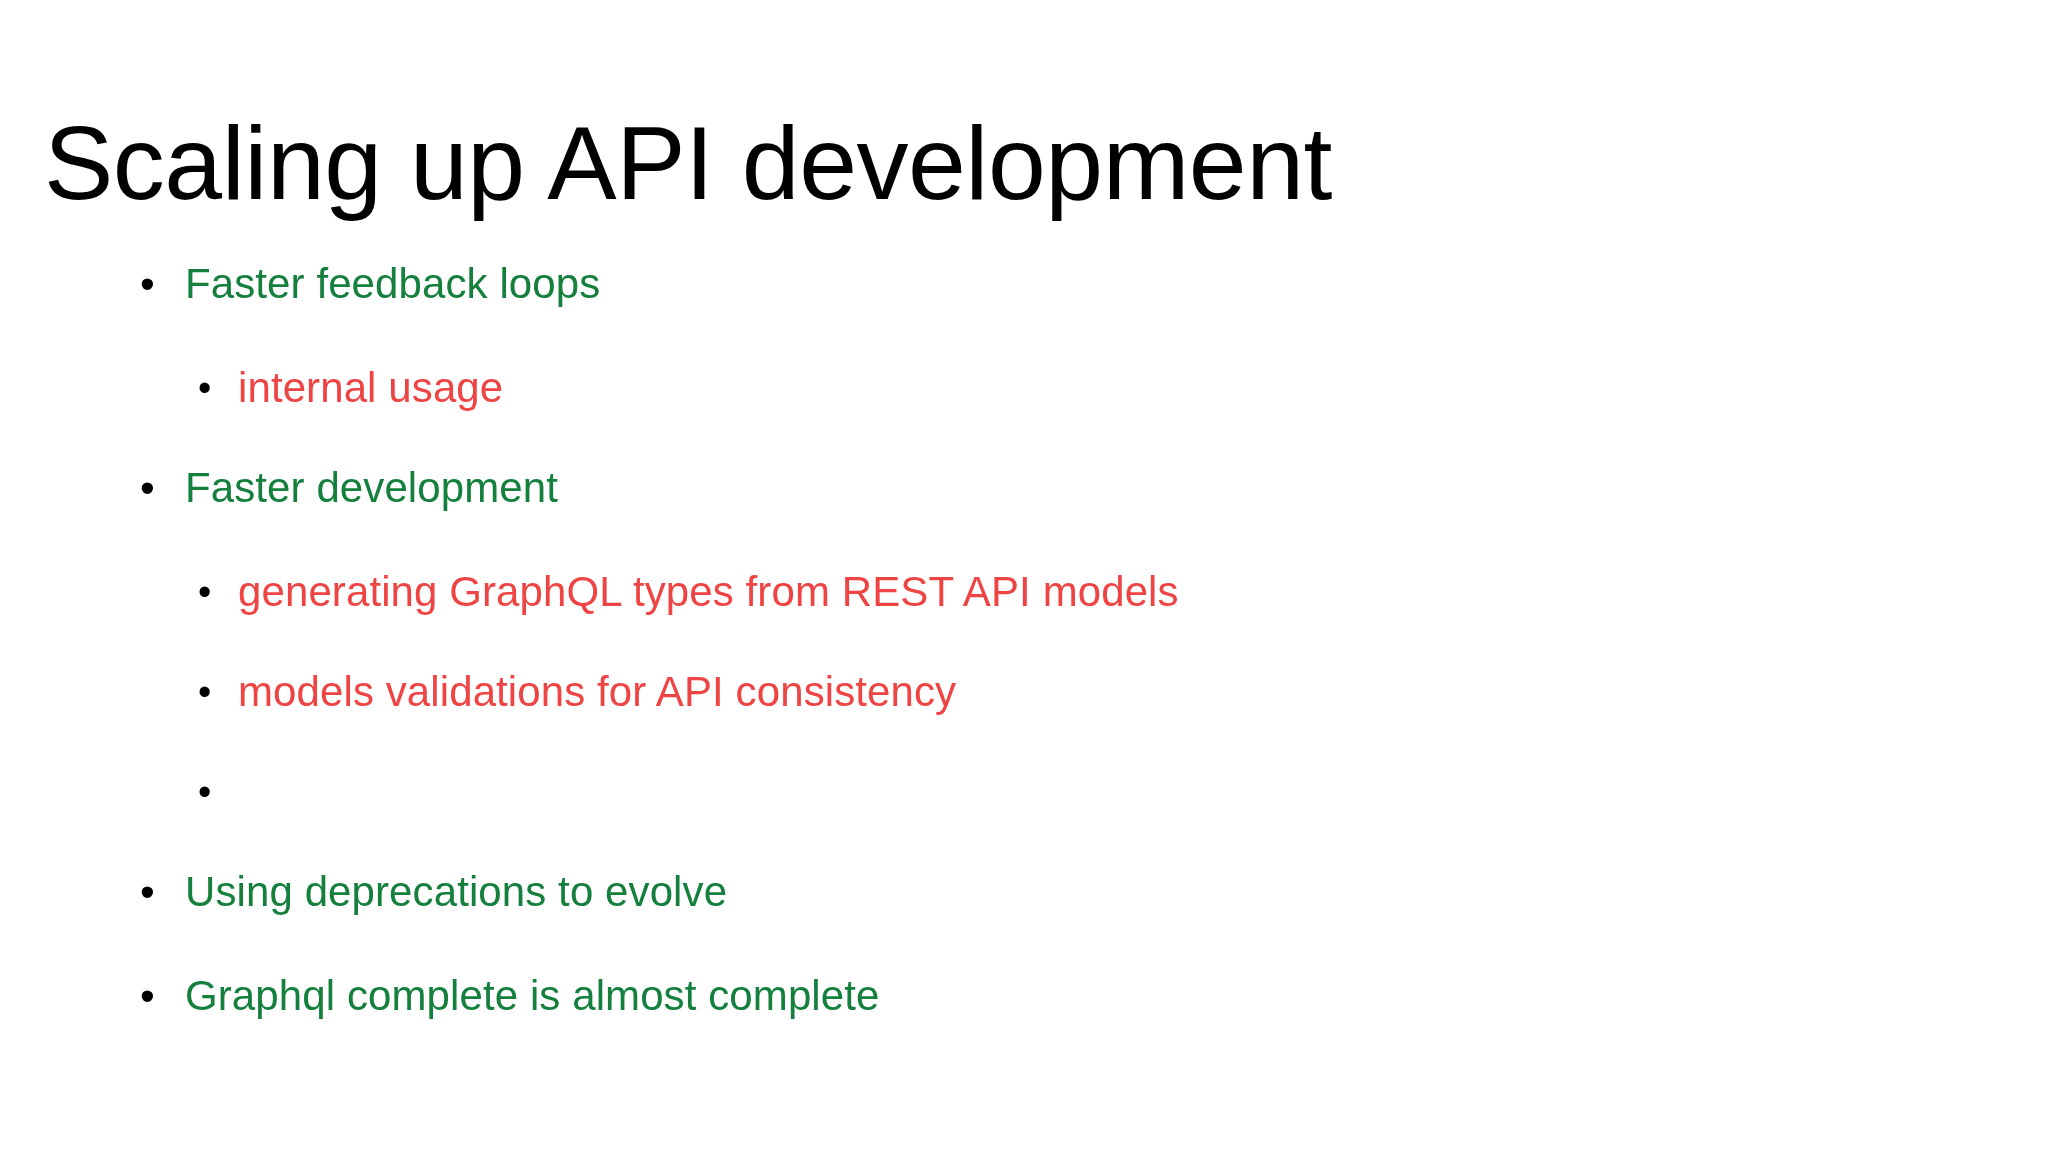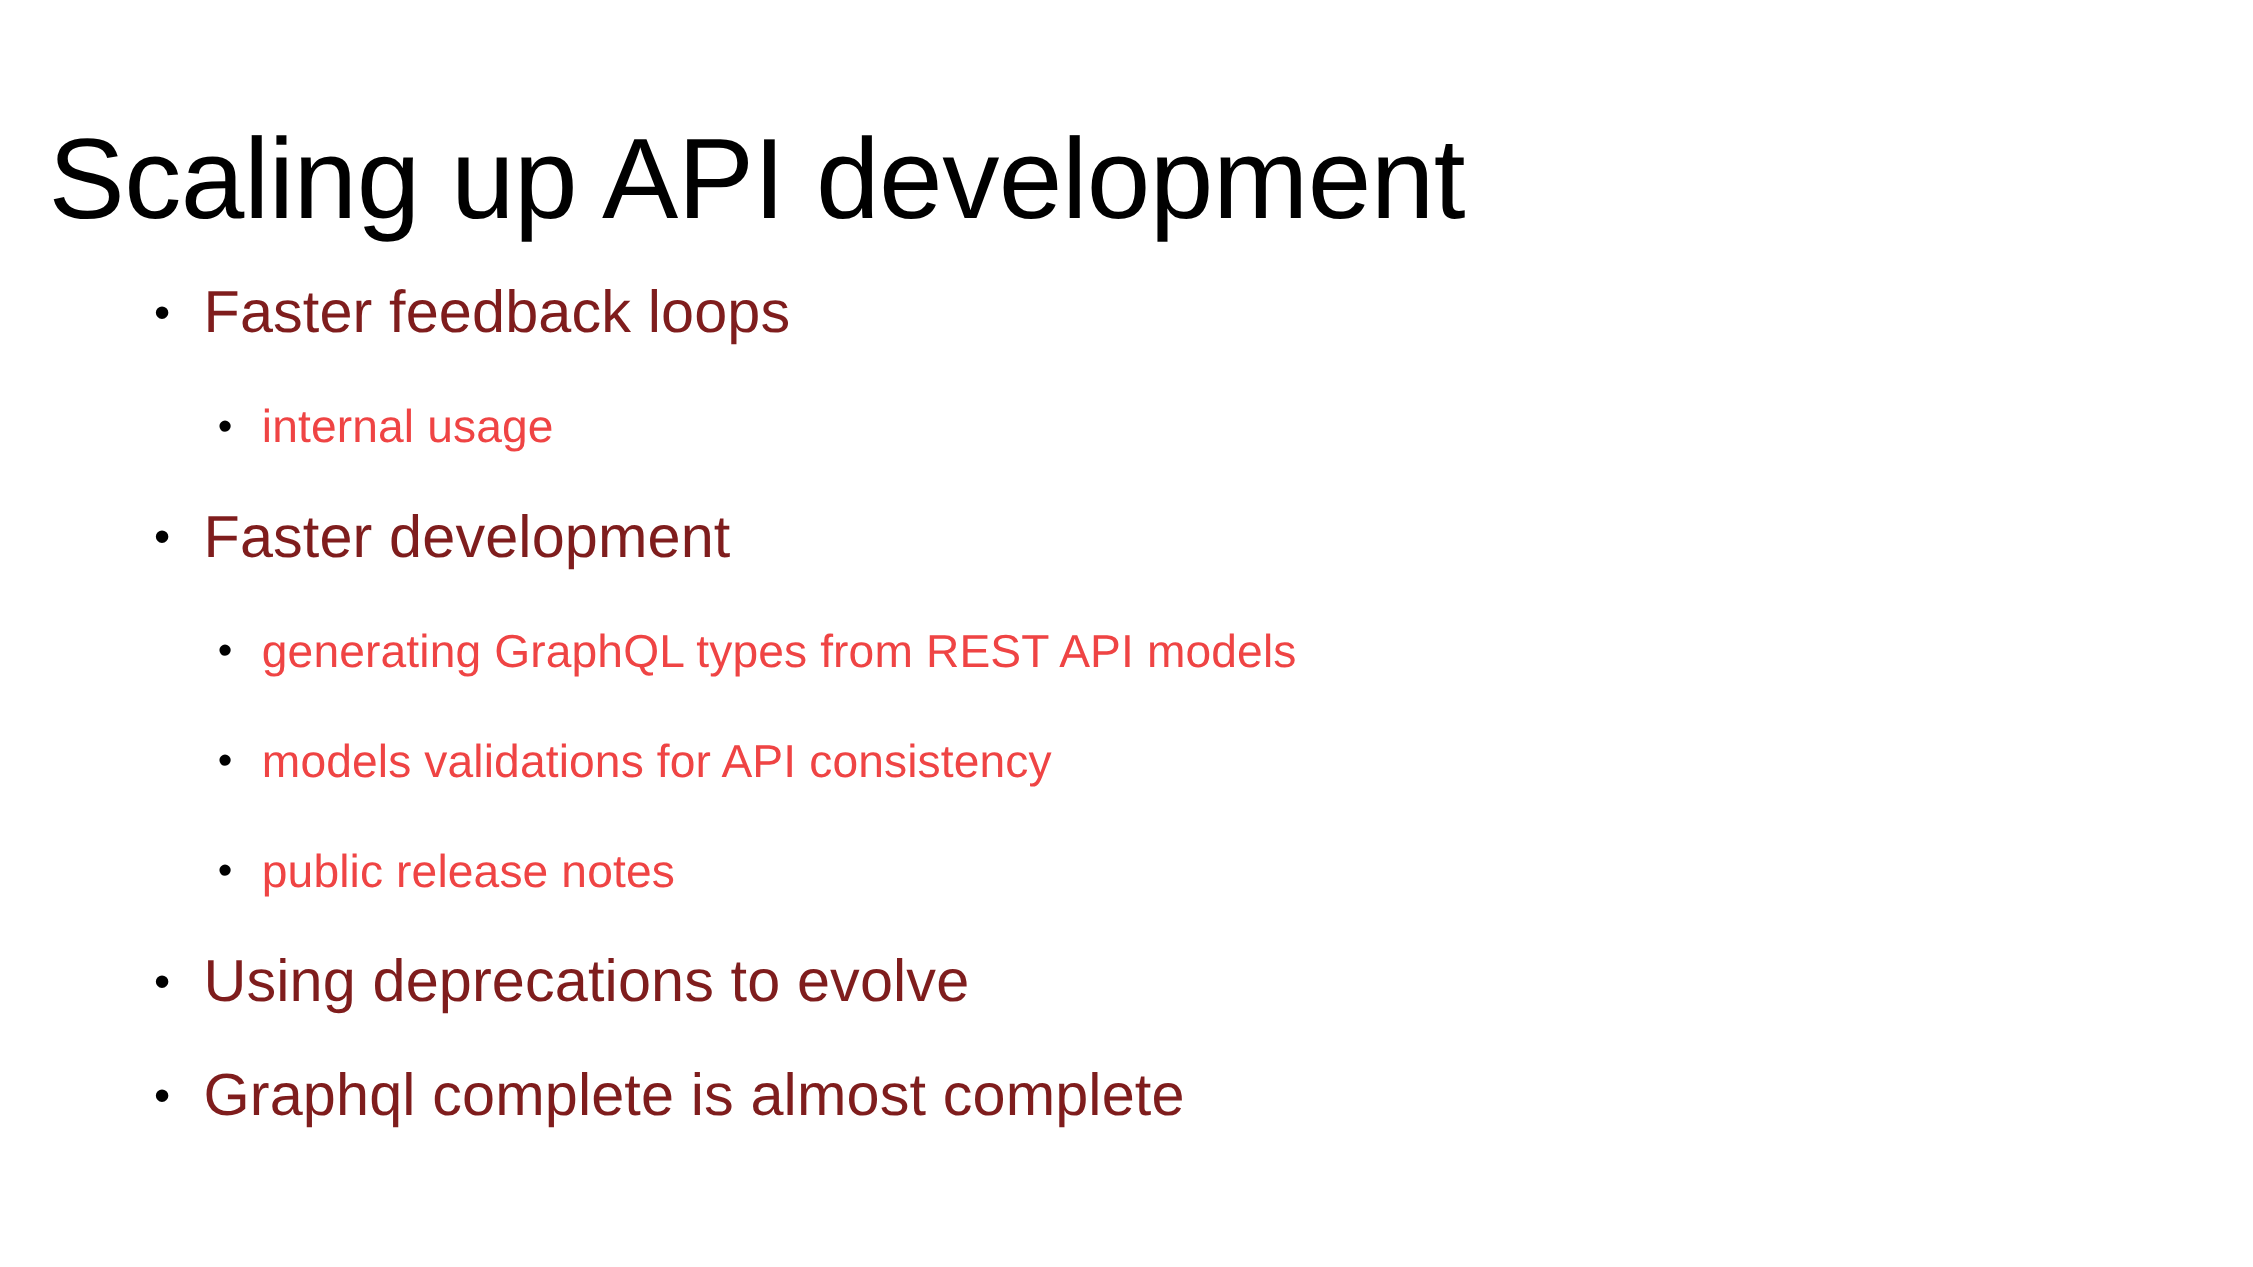--- a/index.html
+++ b/index.html
@@ -59,25 +59,25 @@
   }
   .level-1 .bullet-glyph {
     width: 45px;
     flex: 0 0 45px;
     font-size: 42px;
     line-height: 56px;
     text-align: left;
     color: #000000;
   }
   .level-1 .bullet-text {
-    font-size: 54px;
+    font-size: 42px;
     line-height: 56px;
     font-weight: 400;
     letter-spacing: 0.1px;
-    color: #7f1d1d;
+    color: #15803d;
     white-space: nowrap;
   }
 
   
   .level-2 {
     padding-left: 198px;
     height: 100px;
   }
   .level-2 .bullet-glyph {
     width: 40px;
@@ -127,21 +127,20 @@
       <span class="bullet-text">generating GraphQL types from REST API models</span>
     </div>
 
     <div class="bullet-row level-2">
       <span class="bullet-glyph">•</span>
       <span class="bullet-text">models validations for API consistency</span>
     </div>
 
     <div class="bullet-row level-2">
       <span class="bullet-glyph">•</span>
-      <span class="bullet-text">public release notes</span>
     </div>
 
     <div class="bullet-row level-1">
       <span class="bullet-glyph">•</span>
       <span class="bullet-text">Using deprecations to evolve</span>
     </div>
 
     <div class="bullet-row level-1">
       <span class="bullet-glyph">•</span>
       <span class="bullet-text">Graphql complete is almost complete</span>

